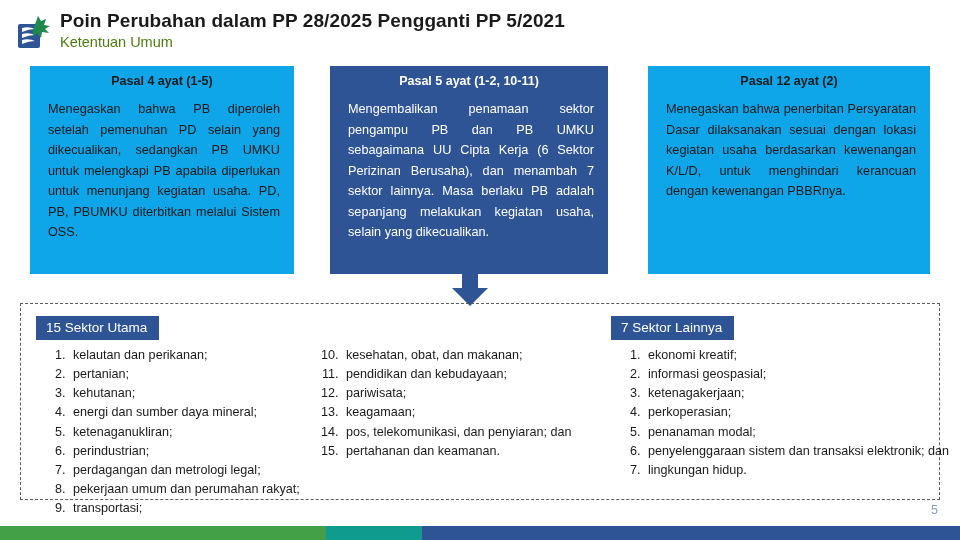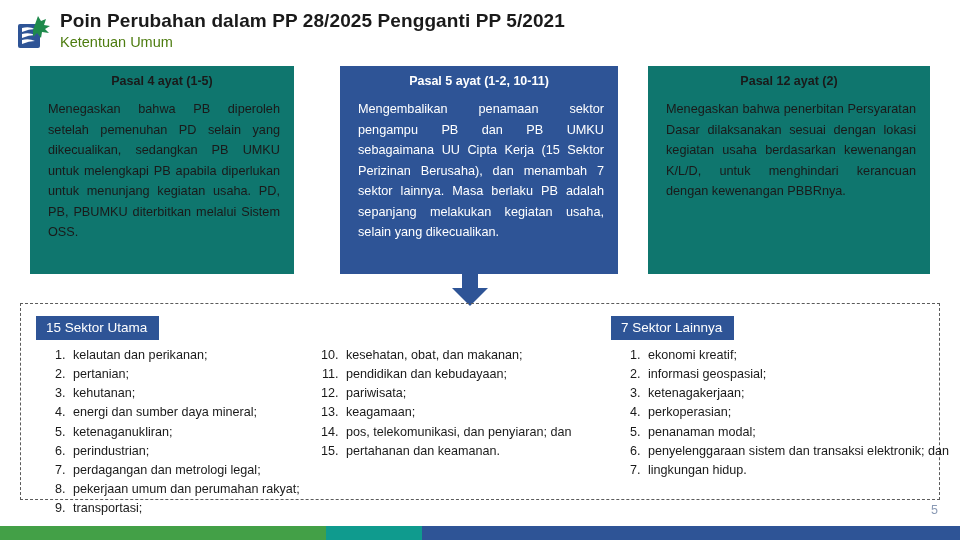--- a/index.html
+++ b/index.html
@@ -62,30 +62,30 @@
   }
   .box .box-body {
     font-size: 12.7px;
     line-height: 1.62;
     text-align: justify;
     text-justify: inter-word;
     padding: 4px 14px 12px 18px;
   }
 
   .box-grey {
-    background: #0f766e;
+    background: #0ea5e9;
     color: #1a1a1a;
   }
   .box-blue {
     background: #2e5496;
     color: #ffffff;
   }
 
   #box1 { left: 30px;  width: 264px; height: 208px; }
-  #box2 { left: 340px; width: 278px; height: 208px; }
+  #box2 { left: 330px; width: 278px; height: 208px; }
   #box3 { left: 648px; width: 282px; height: 208px; }
 
   
   .arrow {
     position: absolute;
     left: 452px;
     top: 272px;
     width: 36px;
     height: 34px;
   }
@@ -171,21 +171,21 @@
   <div class="subtitle">Ketentuan Umum</div>
 </div>
 
 <div class="box box-grey" id="box1">
   <div class="box-head">Pasal 4 ayat (1-5)</div>
   <div class="box-body">Menegaskan bahwa PB diperoleh setelah pemenuhan PD selain yang dikecualikan, sedangkan PB UMKU untuk melengkapi PB apabila diperlukan untuk menunjang kegiatan usaha. PD, PB, PBUMKU diterbitkan melalui Sistem OSS.</div>
 </div>
 
 <div class="box box-blue" id="box2">
   <div class="box-head">Pasal 5 ayat (1-2, 10-11)</div>
-  <div class="box-body">Mengembalikan penamaan sektor pengampu PB dan PB UMKU sebagaimana UU Cipta Kerja (15 Sektor Perizinan Berusaha), dan menambah 7 sektor lainnya. Masa berlaku PB adalah sepanjang melakukan kegiatan usaha, selain yang dikecualikan.</div>
+  <div class="box-body">Mengembalikan penamaan sektor pengampu PB dan PB UMKU sebagaimana UU Cipta Kerja (6 Sektor Perizinan Berusaha), dan menambah 7 sektor lainnya. Masa berlaku PB adalah sepanjang melakukan kegiatan usaha, selain yang dikecualikan.</div>
 </div>
 
 <div class="box box-grey" id="box3">
   <div class="box-head">Pasal 12 ayat (2)</div>
   <div class="box-body">Menegaskan bahwa penerbitan Persyaratan Dasar dilaksanakan sesuai dengan lokasi kegiatan usaha berdasarkan kewenangan K/L/D, untuk menghindari kerancuan dengan kewenangan PBBRnya.</div>
 </div>
 
 <div class="arrow">
   <svg width="36" height="34" viewBox="0 0 36 34">
     <polygon points="10,0 26,0 26,16 36,16 18,34 0,16 10,16" fill="#2e5496"></polygon>

